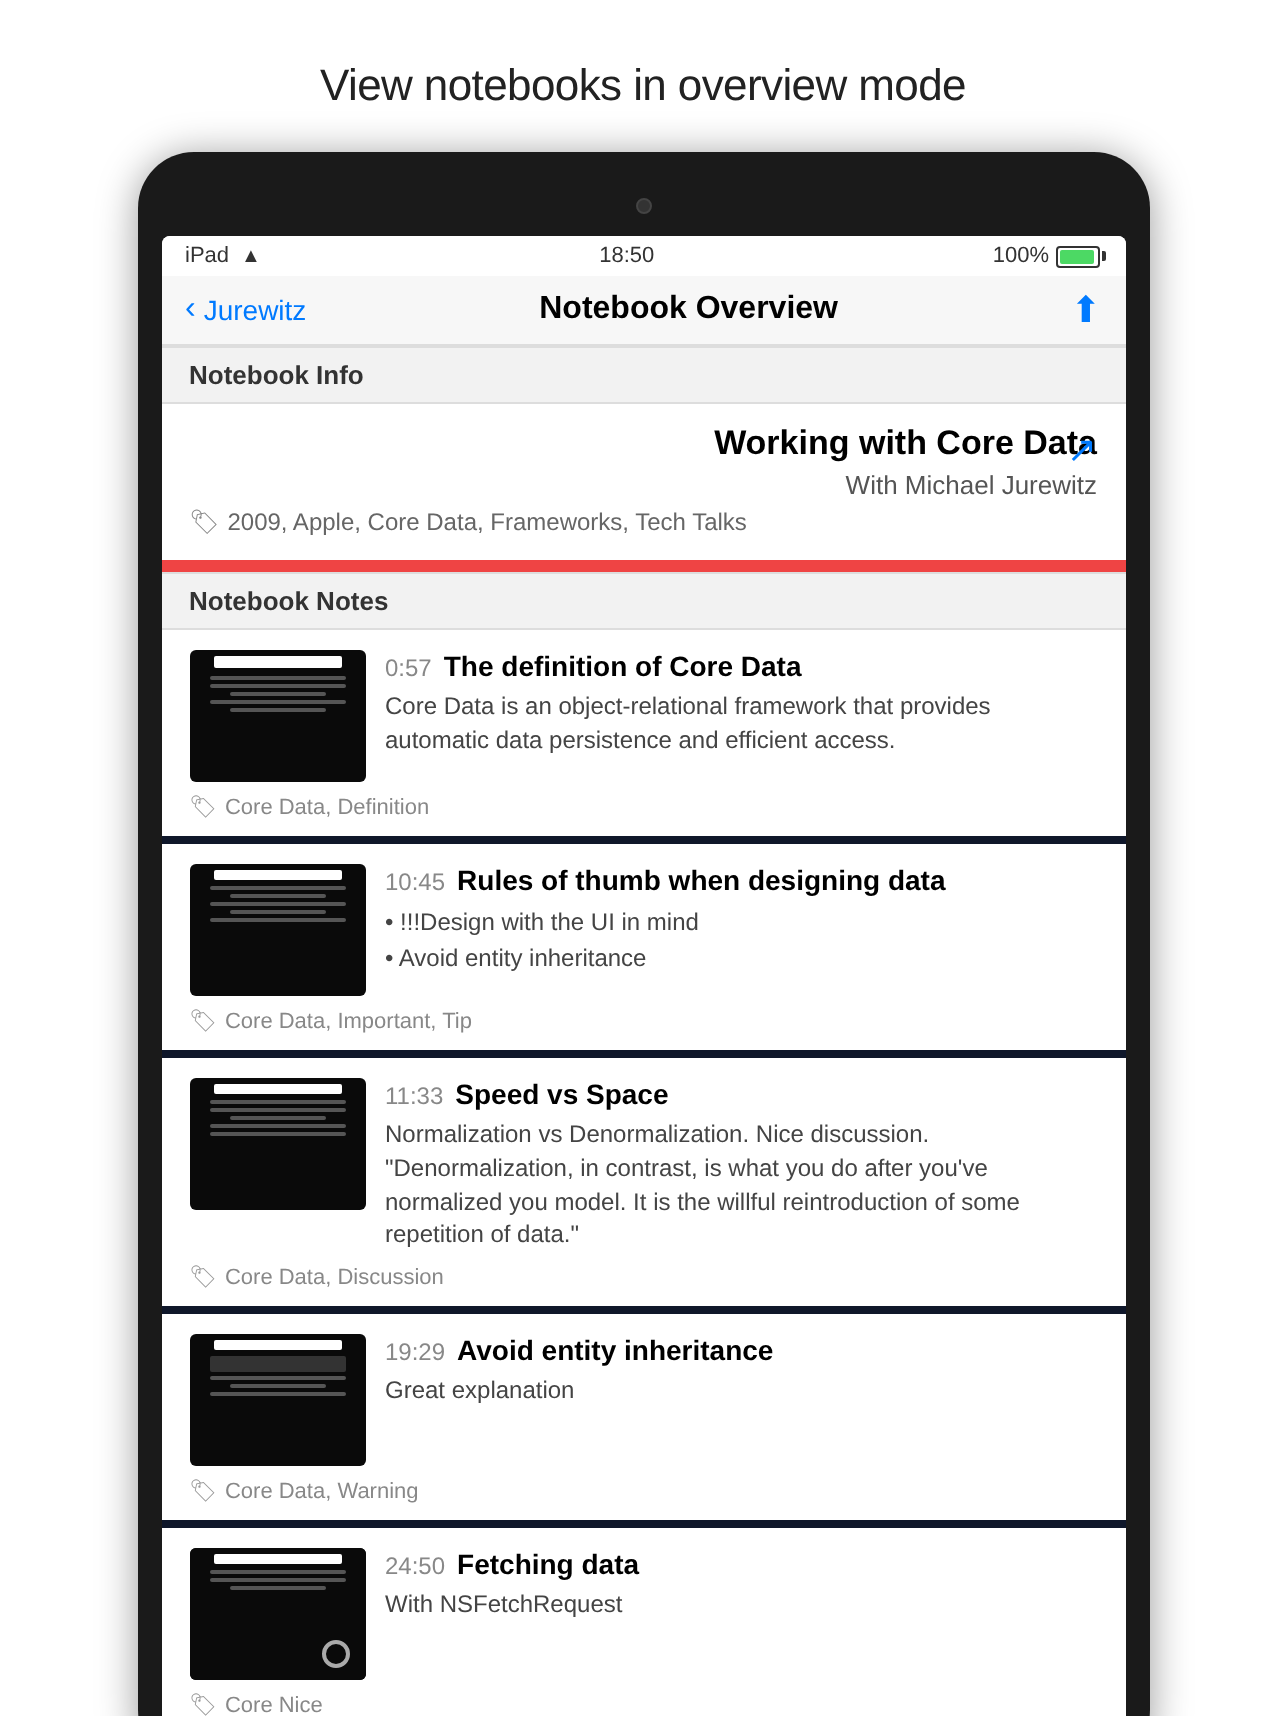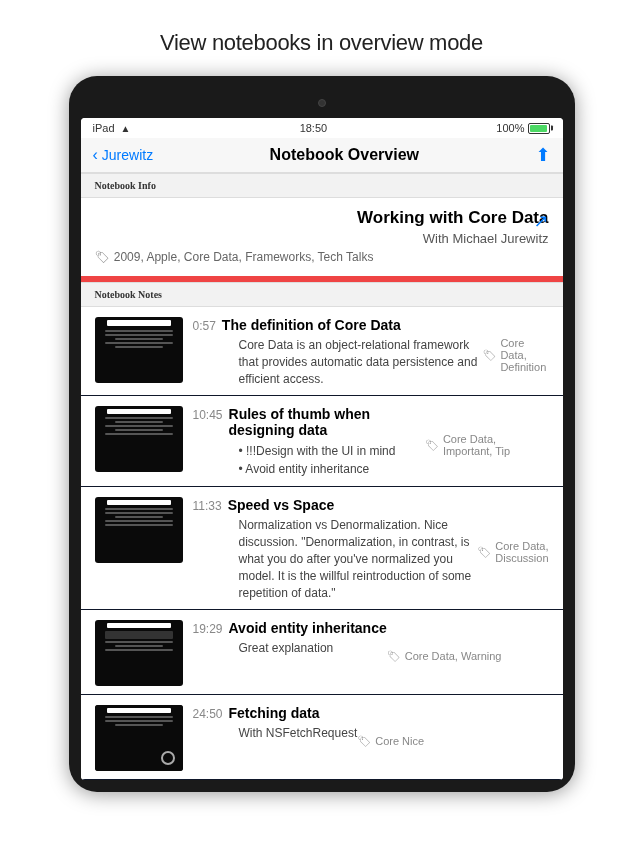--- a/index.html
+++ b/index.html
@@ -123,26 +123,25 @@
     }
     .nav-action {
       font-size: 18px;
       color: #007aff;
     }
 
     
     .section-header {
       background: #f2f2f2;
       padding: 6px 14px;
-      font-size: 10px;
+      font-size: 13px;
       font-weight: 600;
       color: #333;
       border-bottom: 1px solid #ddd;
       border-top: 1px solid #ddd;
-      font-family: Liberation Serif, serif;
     }
 
     
     .notebook-info {
       padding: 10px 14px 12px;
       border-bottom: 6px solid #ef4444;
       position: relative;
       text-align: right;
     }
     .notebook-title-text {
@@ -175,23 +174,23 @@
       color: #007aff;
     }
 
     
     .notes-list {
       background: #fff;
     }
 
     .note-item {
       display: flex;
-      flex-direction: row;
+      flex-direction: column;
       padding: 10px 14px 8px;
-      border-bottom: 1px solid #0f172a;
+      border-bottom: 4px solid #0f172a;
     }
 
     .note-row {
       display: flex;
       gap: 10px;
     }
 
     .note-thumbnail {
       width: 88px;
       height: 66px;
@@ -248,21 +247,20 @@
     .note-title {
       font-size: 14px;
       font-weight: 600;
       color: #000;
     }
 
     .note-description {
       font-size: 12px;
       color: #444;
       line-height: 1.4;
-      margin-left: 46px;
     }
 
     .note-tags-row {
       display: flex;
       align-items: center;
       gap: 4px;
       margin-top: 6px;
     }
 
     .note-tag-icon {

